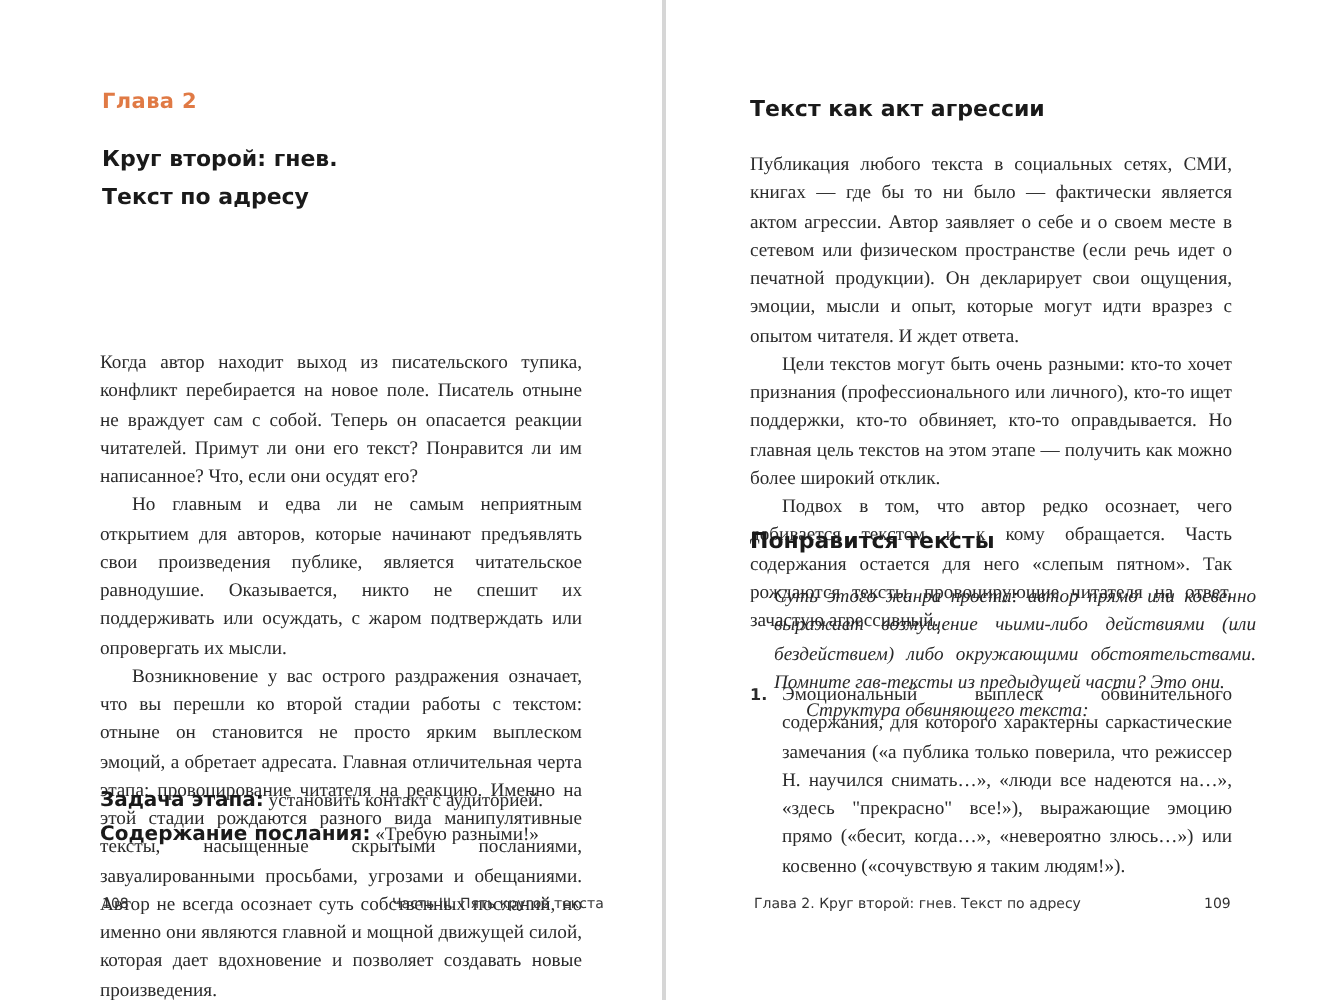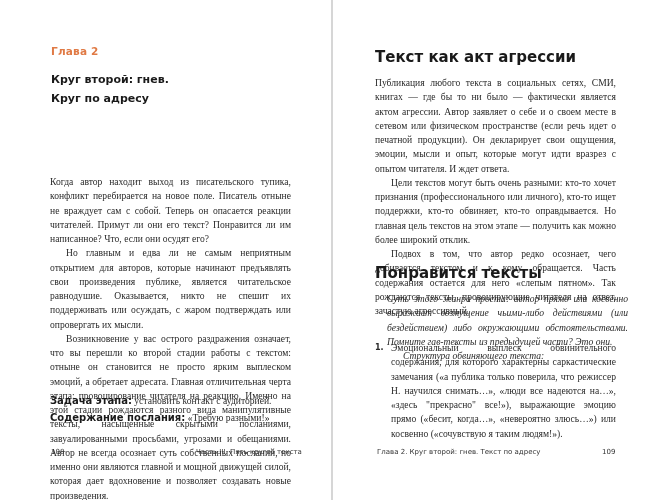--- a/index.html
+++ b/index.html
@@ -47,21 +47,21 @@
     position: absolute; top: 448px;
     font-family: "DejaVu Sans", sans-serif; font-size: 7px; color: #333333;
   }
   .footer-left-num { left: 51px; }
   .footer-left-part { left: 196px; }
   .footer-right-chap { left: 44px; }
   .footer-right-num { left: 269px; }
 
   .section-heading {
     position: absolute; left: 42px; width: 250px;
-    font-family: "DejaVu Sans", sans-serif; font-weight: bold; font-size: 15px; color: #1a1a1a;
+    font-family: "DejaVu Sans", sans-serif; font-weight: bold; font-size: 11px; color: #1a1a1a;
   }
   .sh-1 { top: 48px; }
   .sh-2 { top: 264px; }
 
   .right-body-1 { left: 42px; top: 64px; }
   .right-body-2 { left: 54px; top: 280px; font-style: italic; }
 
   .numbered-list {
     position: absolute; left: 42px; top: 341px; width: 241px;
     font-family: "Liberation Serif", serif; font-size: 9.6px; line-height: 14.25px; color: #2a2a2a;
@@ -71,21 +71,21 @@
 </style>
 </head>
 <body>
 
 <div class="spread">
 
   <div class="page page-left">
     <div class="chapter-label">Глава 2</div>
     <div class="chapter-title">
       <span>Круг второй: гнев.</span>
-      <span>Круг по адресу</span>
+      <span>Текст по адресу</span>
     </div>
 
     <div class="body-text left-body">
       <p>Когда автор находит выход из писательского тупика, конфликт перебирается на новое поле. Писатель отныне не враждует сам с собой. Теперь он опасается реакции читателей. Примут ли они его текст? Понравится ли им написанное? Что, если они осудят его?</p>
       <p class="indent">Но главным и едва ли не самым неприятным открытием для авторов, которые начинают предъявлять свои произведения публике, является читательское равнодушие. Оказывается, никто не спешит их поддерживать или осуждать, с жаром подтверждать или опровергать их мысли.</p>
       <p class="indent">Возникновение у вас острого раздражения означает, что вы перешли ко второй стадии работы с текстом: отныне он становится не просто ярким выплеском эмоций, а обретает адресата. Главная отличительная черта этапа: провоцирование читателя на реакцию. Именно на этой стадии рождаются разного вида манипулятивные тексты, насыщенные скрытыми посланиями, завуалированными просьбами, угрозами и обещаниями. Автор не всегда осознает суть собственных посланий, но именно они являются главной и мощной движущей силой, которая дает вдохновение и позволяет создавать новые произведения.</p>
     </div>
 
     <div class="task-line task-1">
       <span class="label">Задача этапа:</span><span> установить контакт с аудиторией.</span>

